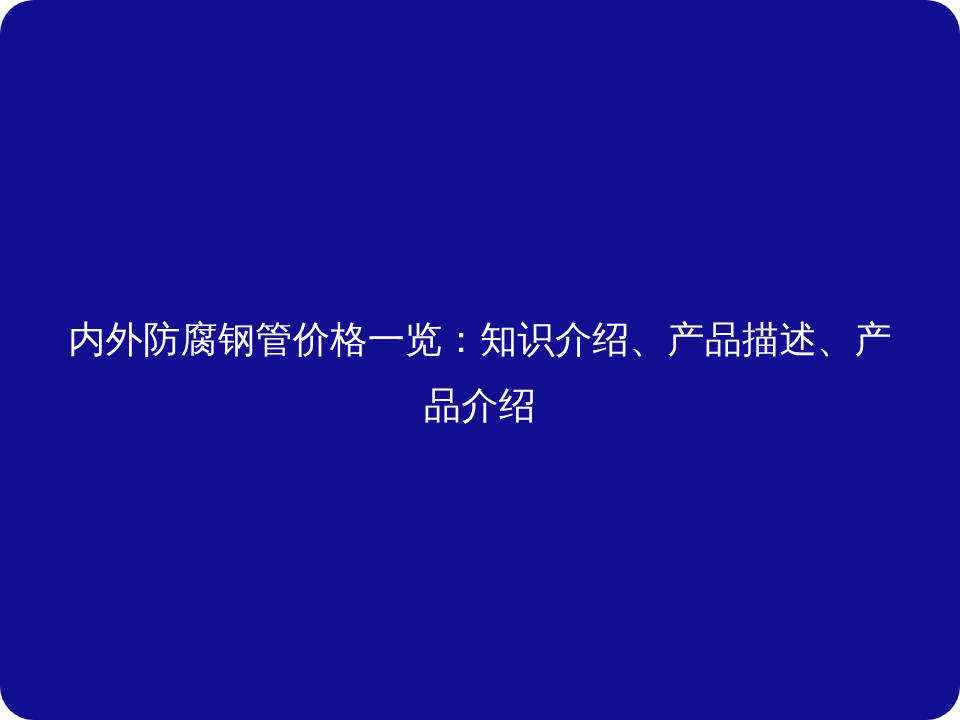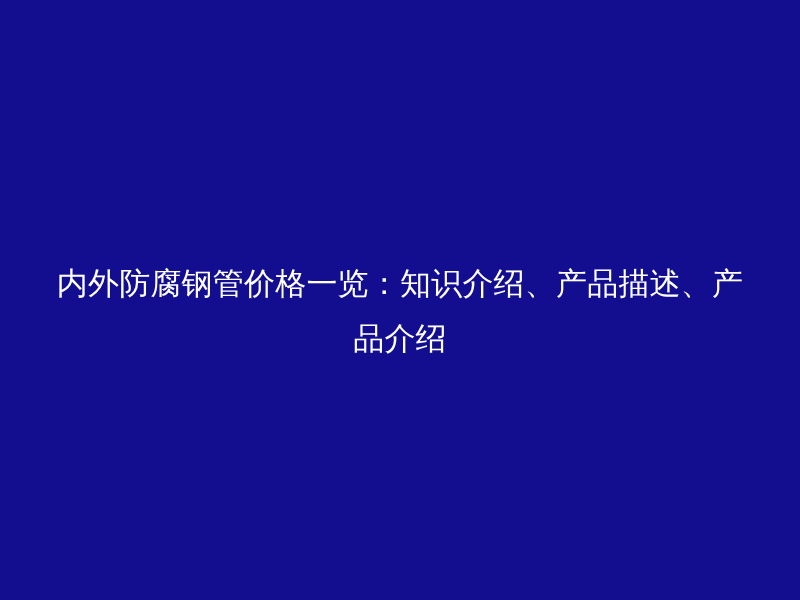--- a/index.html
+++ b/index.html
@@ -42,19 +42,19 @@
     line-height: 55px;
     letter-spacing: 0.2px;
     text-align: center;
     word-break: break-all;
     white-space: normal;
   }
 </style>
 </head>
 <body>
 
-<div class="slide" style="background: rgb(18, 14, 143);">
+<div class="slide" style="background: rgb(18, 14, 143); border-radius: 28px;">
 
   <div class="title-block">
     <h1 class="title-text" style="color: rgb(255, 255, 255);">内外防腐钢管价格一览：知识介绍、产品描述、产品介绍</h1>
   </div>
 
 </div>
 
 </body></html>

